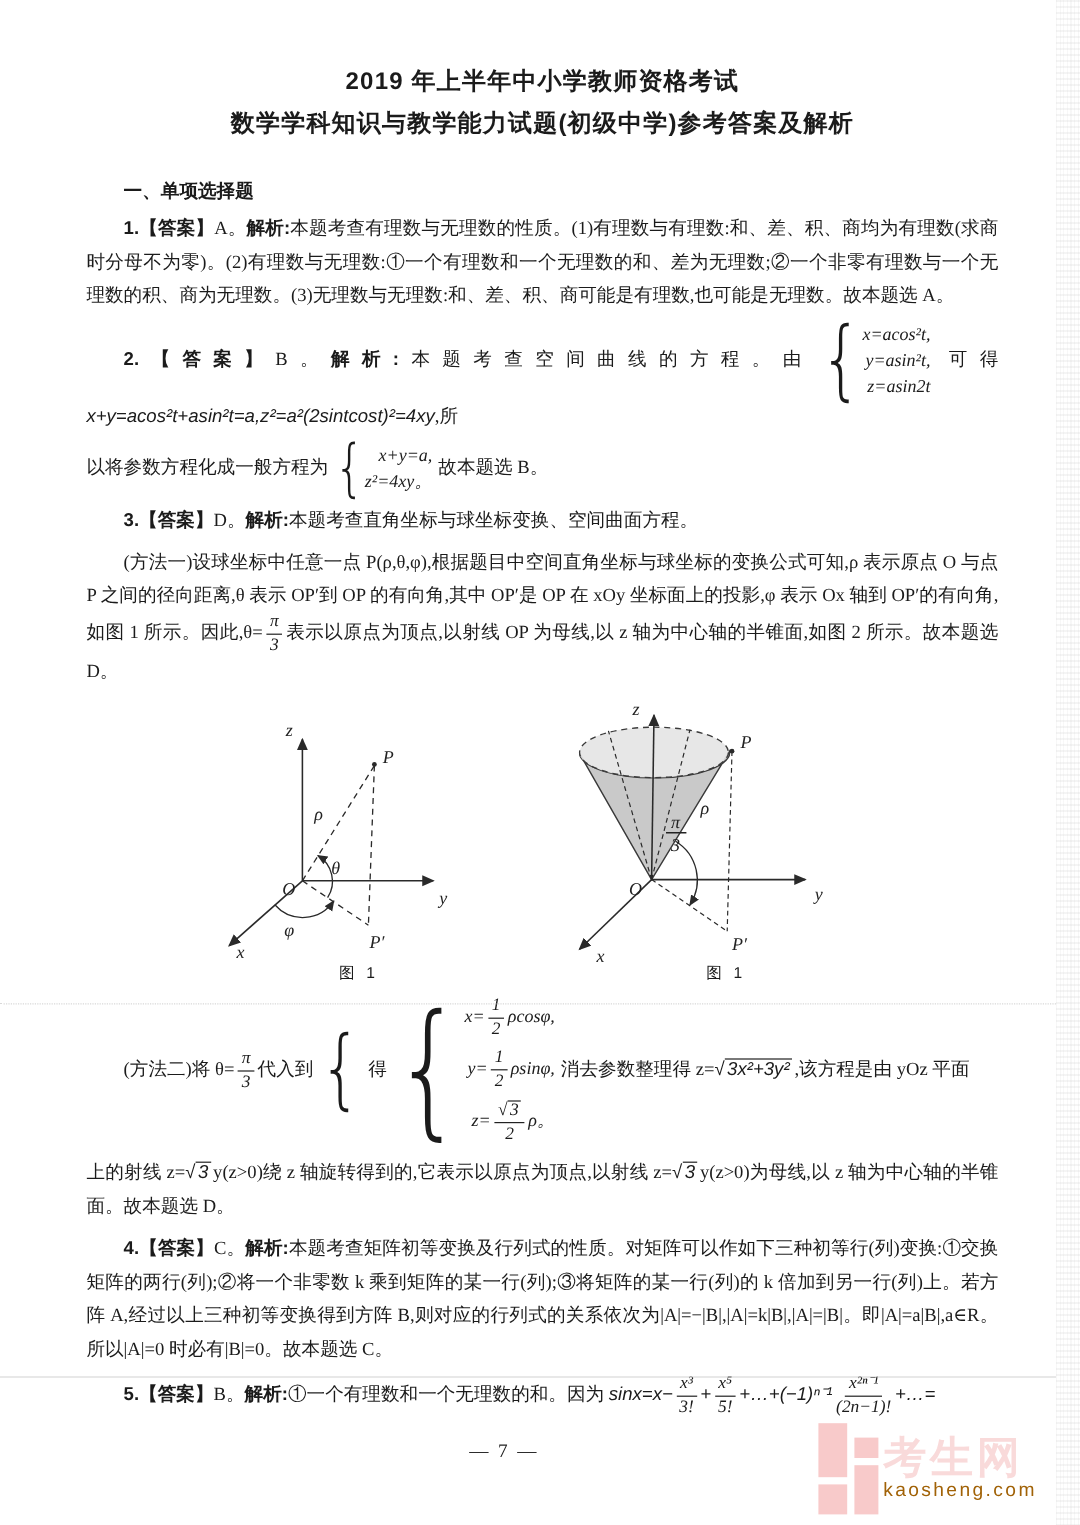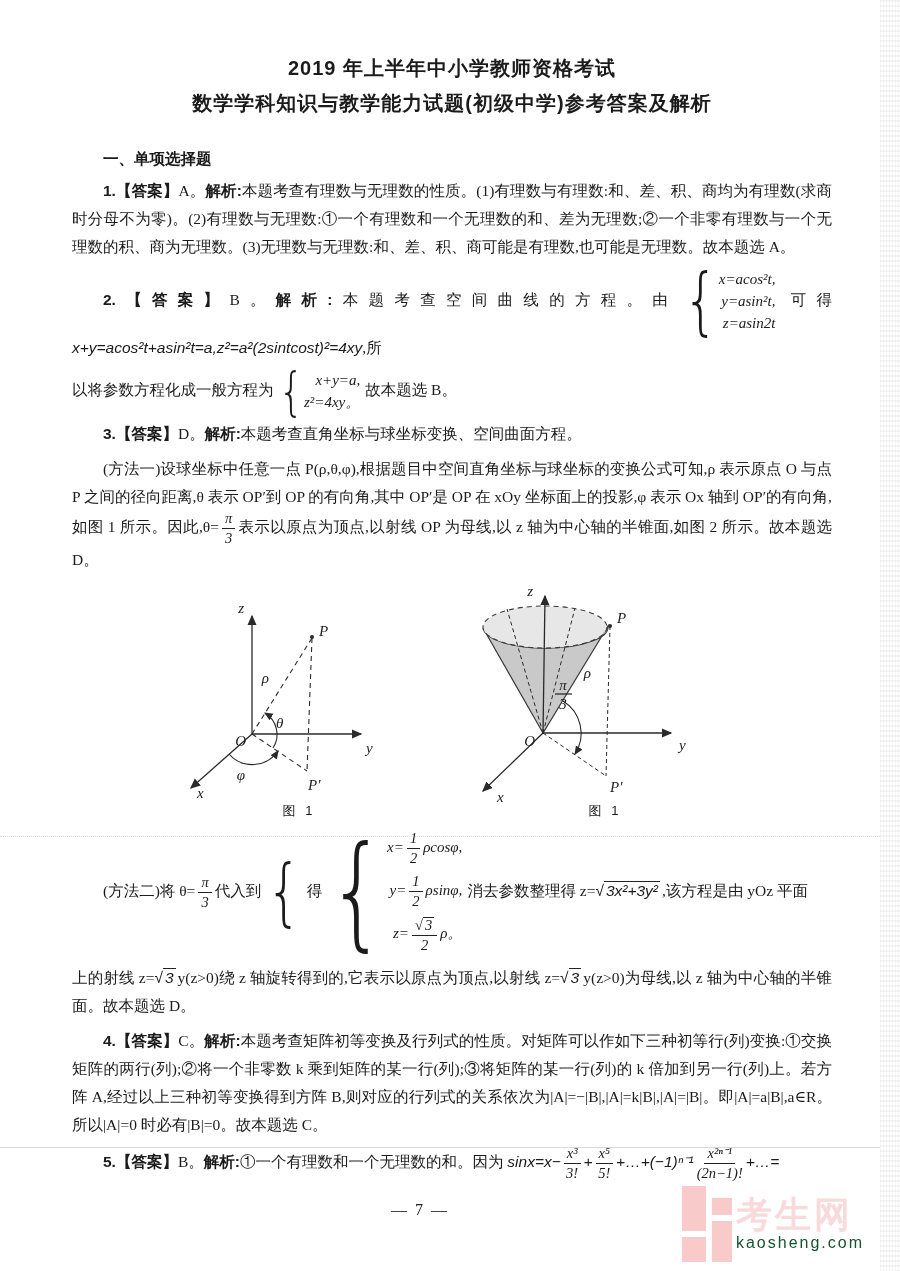--- a/index.html
+++ b/index.html
@@ -62,21 +62,21 @@
   .watermark { position:absolute; right:36px; bottom:6px; display:flex; align-items:center; }
   .wm-blocks { position:relative; width:54px; height:82px; }
   .wm-blocks div { position:absolute; background:#f8caca; }
   .wm-b1 { left:0; top:3px; width:24px; height:45px; }
   .wm-b2 { left:0; top:54px; width:24px; height:25px; }
   .wm-b3 { left:30px; top:15px; width:20px; height:17px; }
   .wm-b4 { left:30px; top:38px; width:20px; height:41px; }
   .wm-textcol { display:flex; flex-direction:column; }
   .wm-brand { font-family:"Liberation Sans",sans-serif; font-weight:700; font-size:36px; line-height:38px;
               color:#f9dada; letter-spacing:3px; }
-  .wm-domain { font-family:"Liberation Sans",sans-serif; font-size:16px; letter-spacing:2px; color:#14532d; }
+  .wm-domain { font-family:"Liberation Sans",sans-serif; font-size:16px; letter-spacing:2px; color:#a16207; }
 
   
   .rule-artifact { position:absolute; left:0; width:880px; border-top:1.5px solid #b9b9b9; opacity:.55; }
   .rule-1 { top:836px; border-top-style:dotted; }
   .rule-2 { top:1147px; }
   .scan-edge { position:absolute; right:0; top:0; bottom:0; width:20px; opacity:.5;
     background-image:
       repeating-linear-gradient(180deg, rgba(110,110,110,.14) 0 2px, transparent 2px 5px),
       repeating-linear-gradient(90deg, rgba(110,110,110,.10) 0 1px, transparent 1px 3px);
   }

